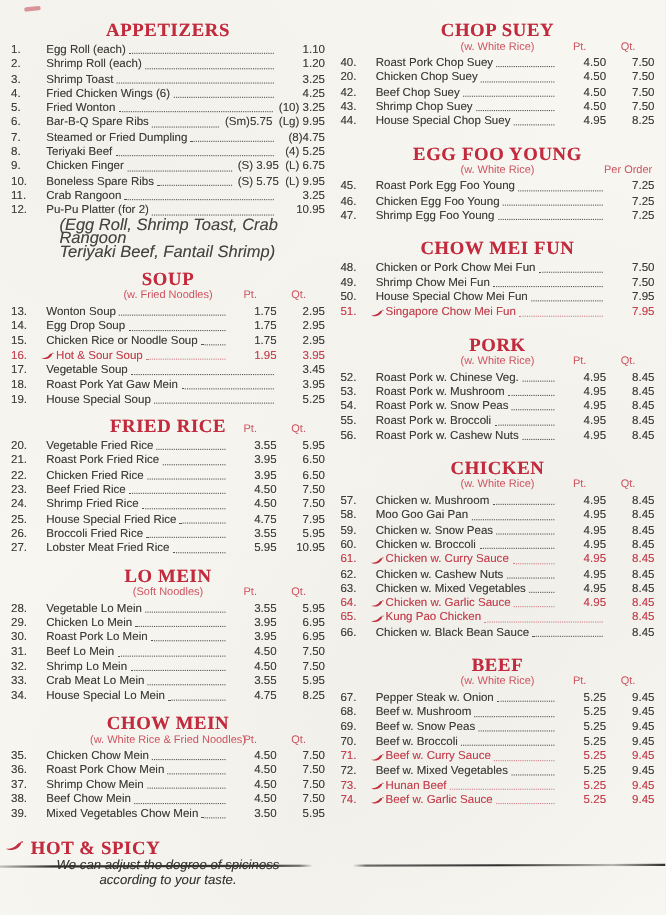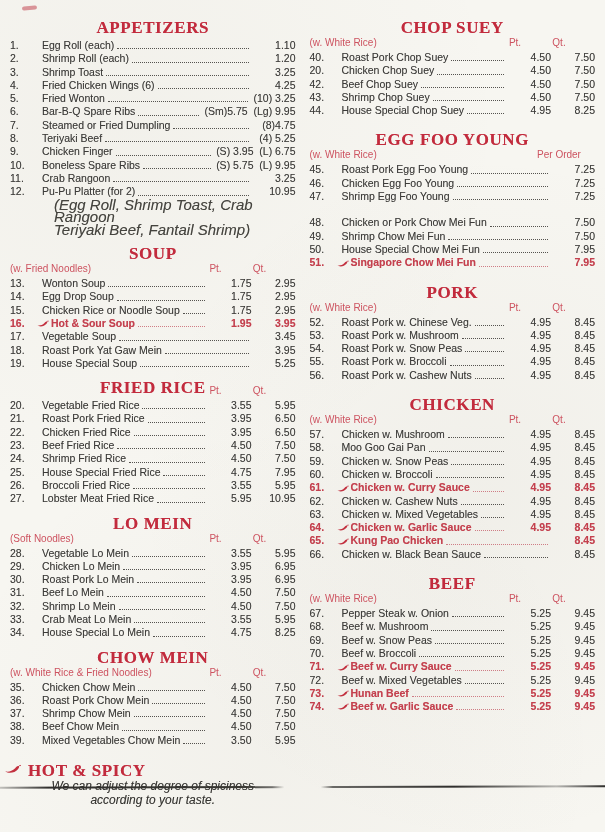--- a/index.html
+++ b/index.html
@@ -25,45 +25,45 @@
   .section-head { position:relative; margin-bottom:2px; }
   .section-title {
     margin:0; text-align:center;
     font-family:"Liberation Serif", serif;
     font-weight:700; font-size:17px; line-height:19px;
     letter-spacing:0.6px;
     color:#c22b3d;
     text-shadow:0 0 0.5px rgba(194,43,61,0.55);
   }
   .section-subtitle {
-    display:block; 
+    display:block; text-align:center;
     font-size:10px; line-height:12px;
     color:#cd5360;
   }
   .col-labels {
-    position:absolute; right:14px; bottom:1px;
+    position:absolute; right:2px; bottom:1px;
     display:flex;
     font-size:10px; color:#cd5360;
   }
   .col-label { min-width:44px; text-align:center; white-space:nowrap; }
 
   .item {
     display:flex; align-items:flex-end;
     font-size:10.5px; line-height:13.3px;
     color:#3c3b39;
     text-shadow:0 0 0.4px rgba(60,59,57,0.4);
     white-space:nowrap;
   }
   .num { flex:none; width:28px; padding-right:4px; text-align:left; }
   .name { flex:none; padding-right:2px; }
   .dots { flex:1; min-width:8px; border-bottom:1.7px dotted #55534f; margin:0 3px 3px 1px; }
   .p1 { flex:none; min-width:44px; text-align:right; }
   .p2 { flex:none; min-width:42px; margin-left:2px; text-align:right; }
 
-  .item.red { color:#c4404e; text-shadow:0 0 0.4px rgba(196,64,78,0.45);font-weight:bold; }
+  .item.red { color:#c4404e; text-shadow:0 0 0.4px rgba(196,64,78,0.45); }
   .item.red .dots { border-color:#cf7d85; }
 
   .pepper { flex:none; display:inline-flex; align-items:center; margin:0 2px 2px -6px; }
   .pepper svg { display:block; }
 
   .note-line {
     font-size:15px; line-height:12.5px; font-style:italic;
     color:#45443f; padding-left:44px;
     text-shadow:0 0 0.4px rgba(69,68,63,0.4);
   }
@@ -486,20 +486,23 @@
             <span class="p2">7.25</span>
           </div>
           <div class="item">
             <span class="num">47.</span>
             <span class="name">Shrimp Egg Foo Young</span>
             <span class="dots"></span>
             <span class="p2">7.25</span>
           </div>
         </section>
         <section class="menu-section">
+          <div class="section-head">
+            <h2 class="section-title">CHOW MEI FUN</h2>
+          </div>
           <div class="item">
             <span class="num">48.</span>
             <span class="name">Chicken or Pork Chow Mei Fun</span>
             <span class="dots"></span>
             <span class="p2">7.50</span>
           </div>
           <div class="item">
             <span class="num">49.</span>
             <span class="name">Shrimp Chow Mei Fun</span>
             <span class="dots"></span>

